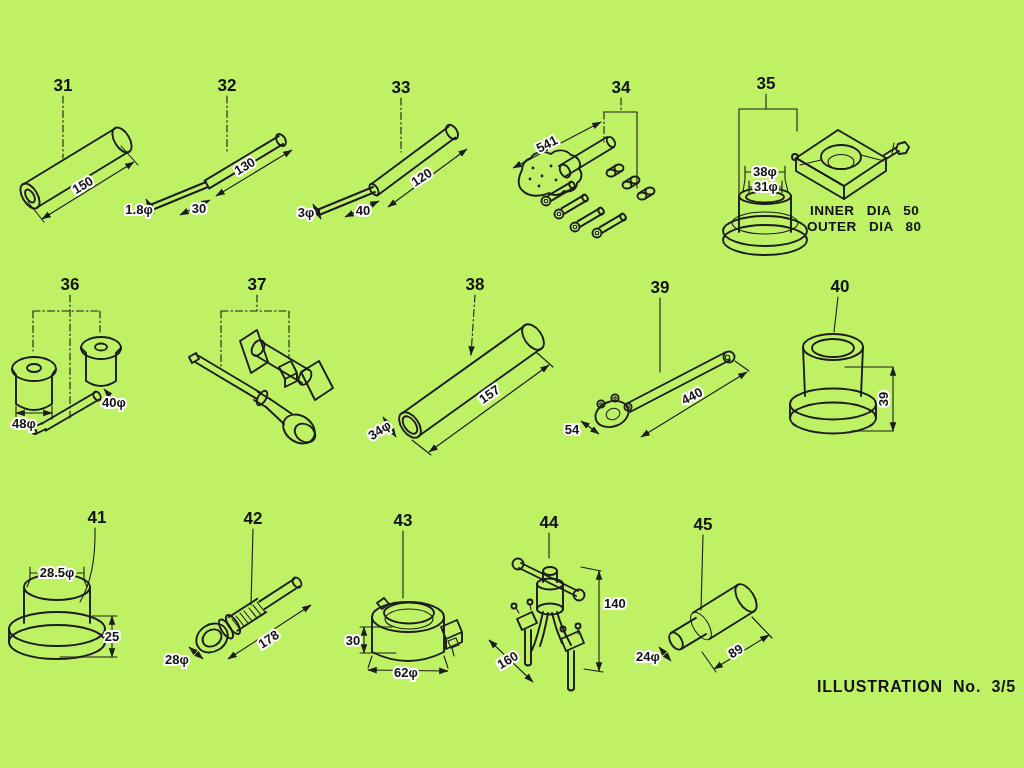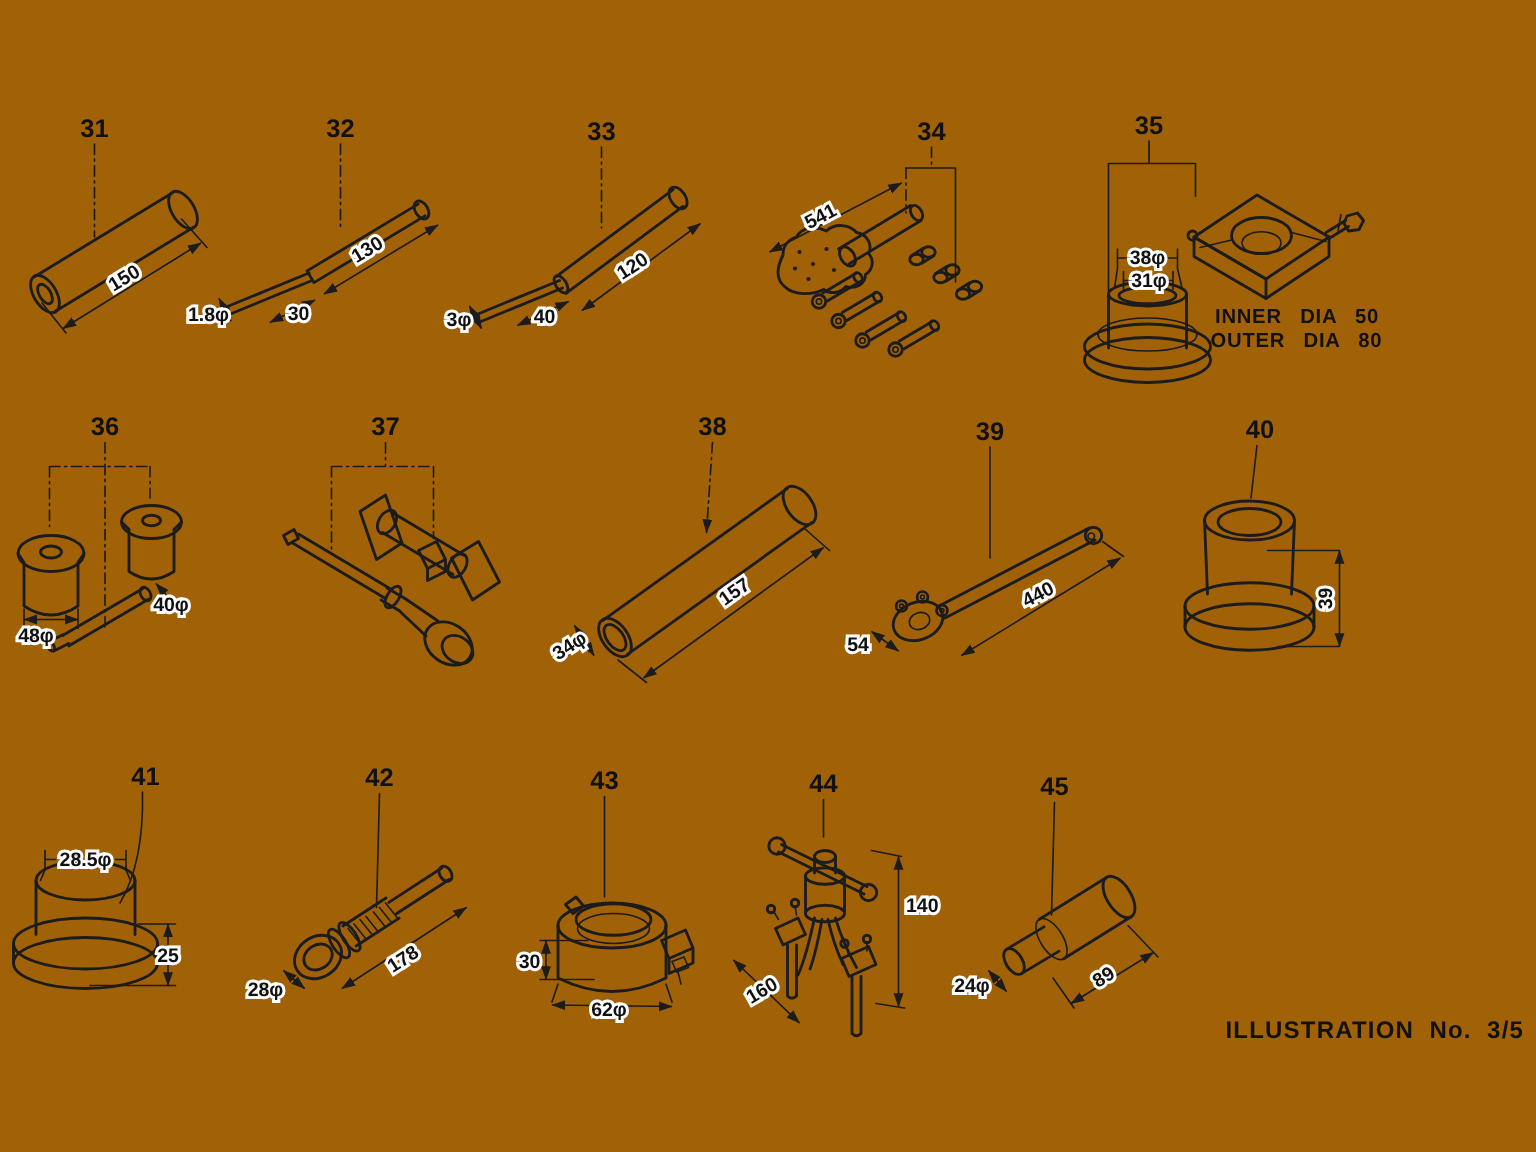--- a/index.html
+++ b/index.html
@@ -1,16 +1,16 @@
 <!DOCTYPE html>
 <html><head>
 <meta charset="utf-8">
 <style>
   html,body{margin:0;padding:0;background:#ffffff;}
-  .stage{width:1024px;height:768px;position:relative;background:#a16207;overflow:hidden;}
+  .stage{width:1024px;height:768px;position:relative;background:#bef264;overflow:hidden;}
   svg{display:block;}
   .outline{fill:none;stroke:#1c1c1c;stroke-width:1.9;stroke-linecap:round;stroke-linejoin:round;}
   .thin{fill:none;stroke:#1c1c1c;stroke-width:1.1;stroke-linecap:round;}
   .dashdot{stroke-dasharray:7 3 1.5 3;}
   .dimline{fill:none;stroke:#1c1c1c;stroke-width:1.1;marker-start:url(#arr);marker-end:url(#arr);}
   .dimend{fill:none;stroke:#1c1c1c;stroke-width:1.1;marker-end:url(#arr);}
   .dot{fill:#1c1c1c;stroke:none;}
   .num{font:700 17px "Liberation Sans", sans-serif;fill:#111;}
   .dim{font:700 13px "Liberation Sans", sans-serif;fill:#111;paint-order:stroke;stroke:#fff;stroke-width:4px;}
   .note{font:700 13.5px "Liberation Sans", sans-serif;fill:#111;letter-spacing:.5px;word-spacing:8px;}

